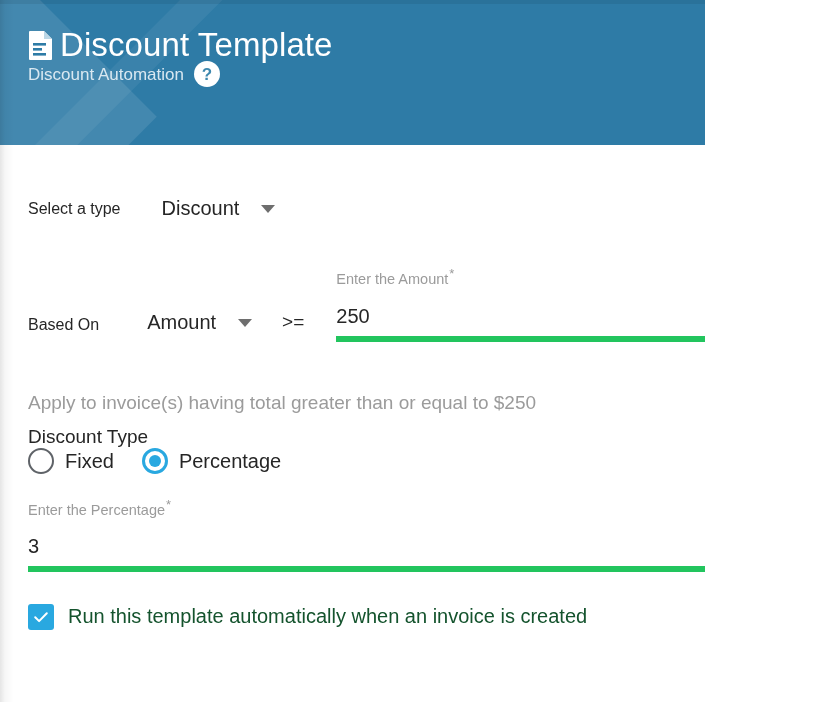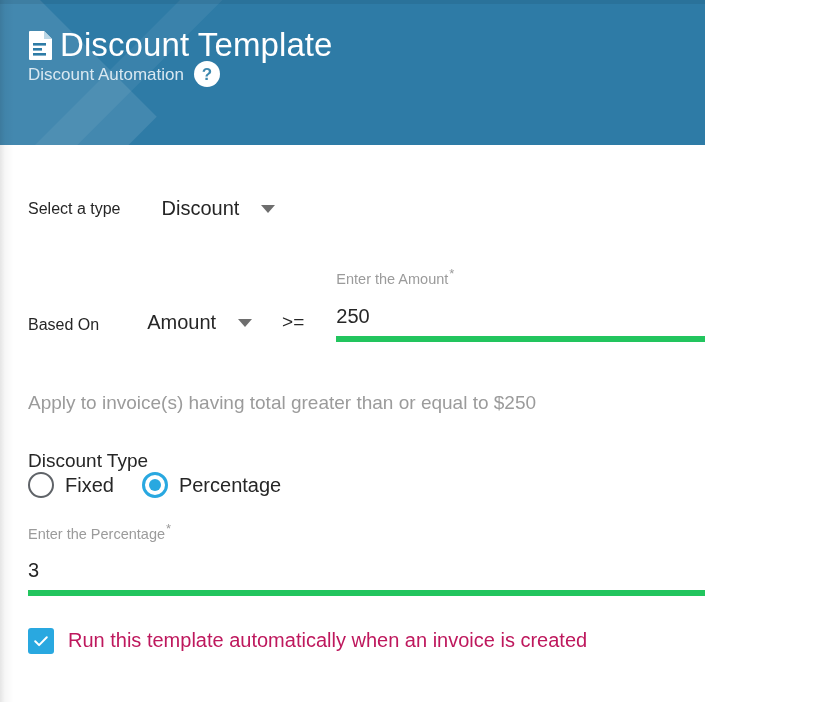--- a/index.html
+++ b/index.html
@@ -274,21 +274,21 @@
     border-radius: 3px;
     background: #29a8e0;
     flex: 0 0 auto;
     display: flex;
     align-items: center;
     justify-content: center;
     cursor: pointer;
   }
   .check-mark svg { display: block; }
   .check-text {
-    color: #be185d;
+    color: #14532d;
     font-size: 20px;
     font-weight: 400;
     white-space: nowrap;
   }
 </style>
 </head>
 <body>
 
 <div class="app">
 
@@ -347,21 +347,21 @@
       <div class="input-wrap" style="margin-left:32px; width:403px;">
         <div class="input-label">
           <span>Enter the Amount</span><span class="req">*</span>
         </div>
         <input class="input-line" type="text" style="margin-top: 19px;" value="250">
       </div>
     </div>
 
     <div class="helper-text" style="margin-top:50px;">Apply to invoice(s) having total greater than or equal to $250</div>
 
-    <div class="section-label" style="margin-top:36px;">Discount Type</div>
+    <div class="section-label" style="margin-top:12px;">Discount Type</div>
 
     <div class="radio-row" style="">
       <div class="radio-opt">
         <span class="radio-mark off"></span>
         <span class="radio-text">Fixed</span>
       </div>
       <div class="radio-opt" style="margin-left:28px;">
         <span class="radio-mark on"></span>
         <span class="radio-text">Percentage</span>
       </div>

